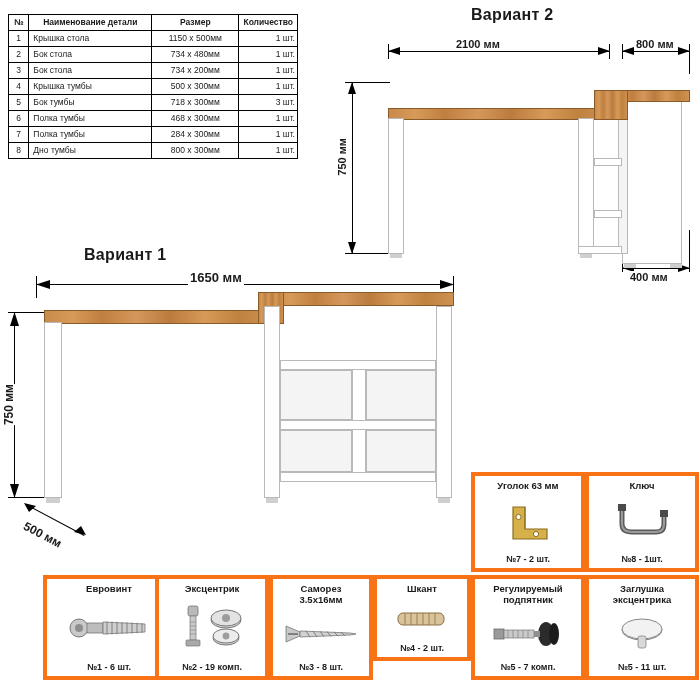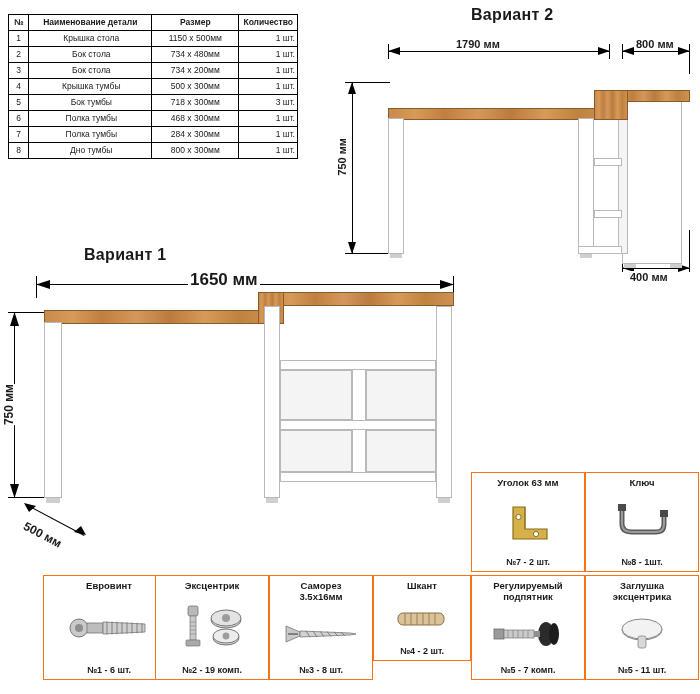--- a/index.html
+++ b/index.html
@@ -19,21 +19,21 @@
     font-size:8.5px;
   }
   #parts-table th,#parts-table td{
     border:1px solid #000;
     padding:1px 2px;
     height:13px;
     line-height:11px;
   }
   #parts-table th{font-weight:bold;text-align:center;}
   #parts-table td.num{text-align:center;width:16px;}
-  #parts-table td.name{text-align:center;padding-left:4px;width:122px;}
+  #parts-table td.name{text-align:left;padding-left:4px;width:122px;}
   #parts-table td.size{text-align:center;width:88px;}
   #parts-table td.qty{text-align:right;width:54px;}
 
   
   .variant-title{
     font-size:16px;font-weight:bold;letter-spacing:.3px;
   }
 
   
   .wood{
@@ -50,21 +50,21 @@
   
   .dimline{background:#000;}
   .dimlabel{font-size:11px;font-weight:bold;background:#fff;padding:0 2px;}
   .dimlabel.vert{
     writing-mode:vertical-rl;transform:rotate(180deg);
   }
   .tick{background:#000;}
 
   
   .hw-box{
-    border:1px solid #f97316;box-sizing:border-box;background:#fff;
+    border:4px solid #f97316;box-sizing:border-box;background:#fff;
     display:flex;flex-direction:column;align-items:center;
   }
   .hw-title{
     font-size:9.5px;font-weight:bold;text-align:center;line-height:11px;
     padding-top:4px;
   }
   .hw-art{flex:1;display:flex;align-items:center;justify-content:center;width:100%;}
   .hw-qty{font-size:9px;font-weight:bold;text-align:center;padding-bottom:4px;}
 </style>
 </head>
@@ -137,21 +137,21 @@
 
   <div class="abs dimline" style="left:58px;top:21px;width:222px;height:1px;"></div>
   <div class="abs tick" style="left:58px;top:14px;width:1px;height:15px;"></div>
   <div class="abs tick" style="left:279px;top:14px;width:1px;height:15px;"></div>
   <svg class="abs" style="left:58px;top:16px;" width="14" height="10">
       <polygon points="0,5 12,1 12,9" fill="#000"></polygon>
     </svg>
   <svg class="abs" style="left:266px;top:16px;" width="14" height="10">
       <polygon points="14,5 2,1 2,9" fill="#000"></polygon>
     </svg>
-  <div class="abs dimlabel" style="left:124px;top:8px;">1790 мм</div>
+  <div class="abs dimlabel" style="left:124px;top:8px;">2100 мм</div>
 
   <div class="abs dimline" style="left:292px;top:21px;width:68px;height:1px;"></div>
   <div class="abs tick" style="left:292px;top:14px;width:1px;height:15px;"></div>
   <div class="abs tick" style="left:359px;top:14px;width:1px;height:30px;"></div>
   <svg class="abs" style="left:292px;top:16px;" width="14" height="10">
       <polygon points="0,5 12,1 12,9" fill="#000"></polygon>
     </svg>
   <svg class="abs" style="left:346px;top:16px;" width="14" height="10">
       <polygon points="14,5 2,1 2,9" fill="#000"></polygon>
     </svg>
@@ -208,21 +208,21 @@
 
   <div class="abs dimline" style="left:36px;top:22px;width:418px;height:1px;"></div>
   <svg class="abs" style="left:36px;top:17px;" width="16" height="11">
       <polygon points="0,5.5 14,1 14,10" fill="#000"></polygon>
     </svg>
   <svg class="abs" style="left:438px;top:17px;" width="16" height="11">
       <polygon points="16,5.5 2,1 2,10" fill="#000"></polygon>
     </svg>
   <div class="abs tick" style="left:36px;top:14px;width:1px;height:22px;"></div>
   <div class="abs tick" style="left:453px;top:14px;width:1px;height:22px;"></div>
-  <div class="abs dimlabel" style="left:188px;top:8px;font-size:17px;">1650 мм</div>
+  <div class="abs dimlabel" style="left:188px;top:8px;font-size:13px;">1650 мм</div>
 
   <div class="abs dimline" style="left:14px;top:50px;width:1px;height:186px;"></div>
   <svg class="abs" style="left:9px;top:50px;" width="11" height="16">
       <polygon points="5.5,0 1,14 10,14" fill="#000"></polygon>
     </svg>
   <svg class="abs" style="left:9px;top:220px;" width="11" height="16">
       <polygon points="5.5,16 1,2 10,2" fill="#000"></polygon>
     </svg>
   <div class="abs tick" style="left:8px;top:50px;width:40px;height:1px;"></div>
   <div class="abs tick" style="left:8px;top:235px;width:40px;height:1px;"></div>

